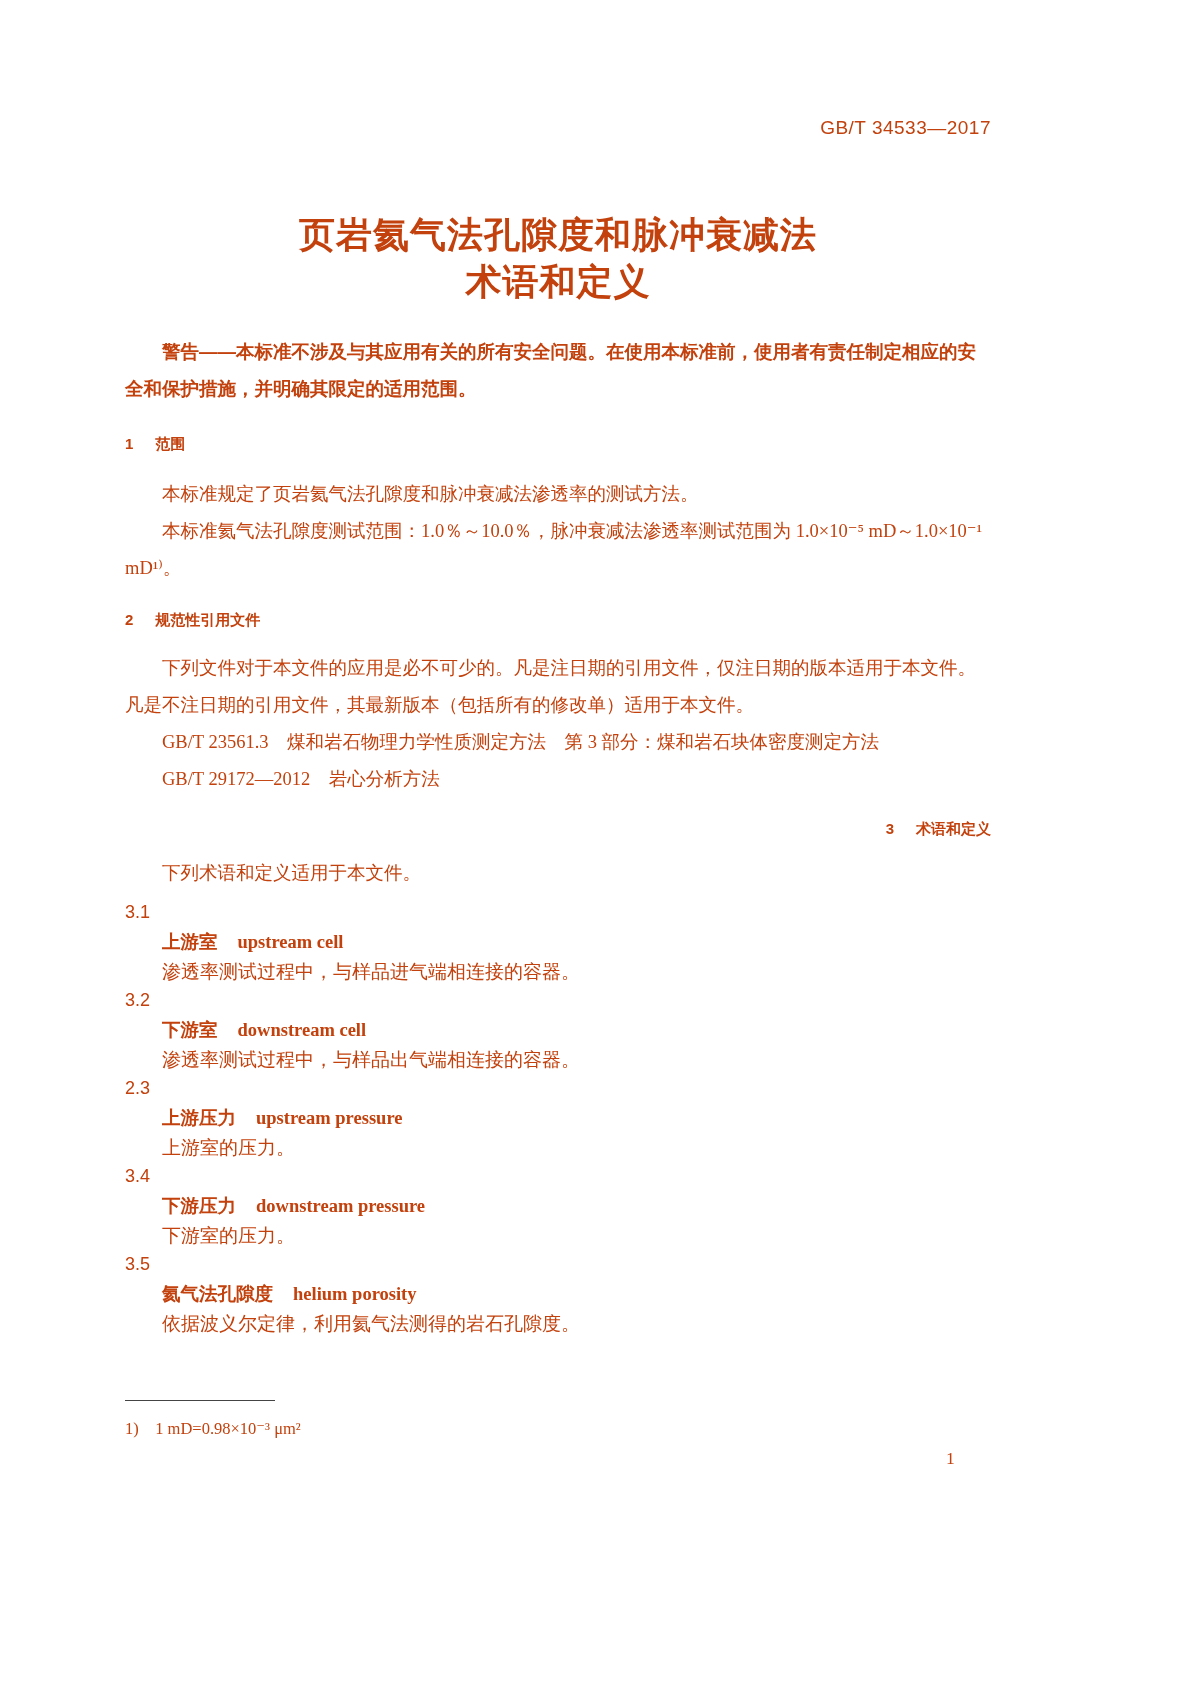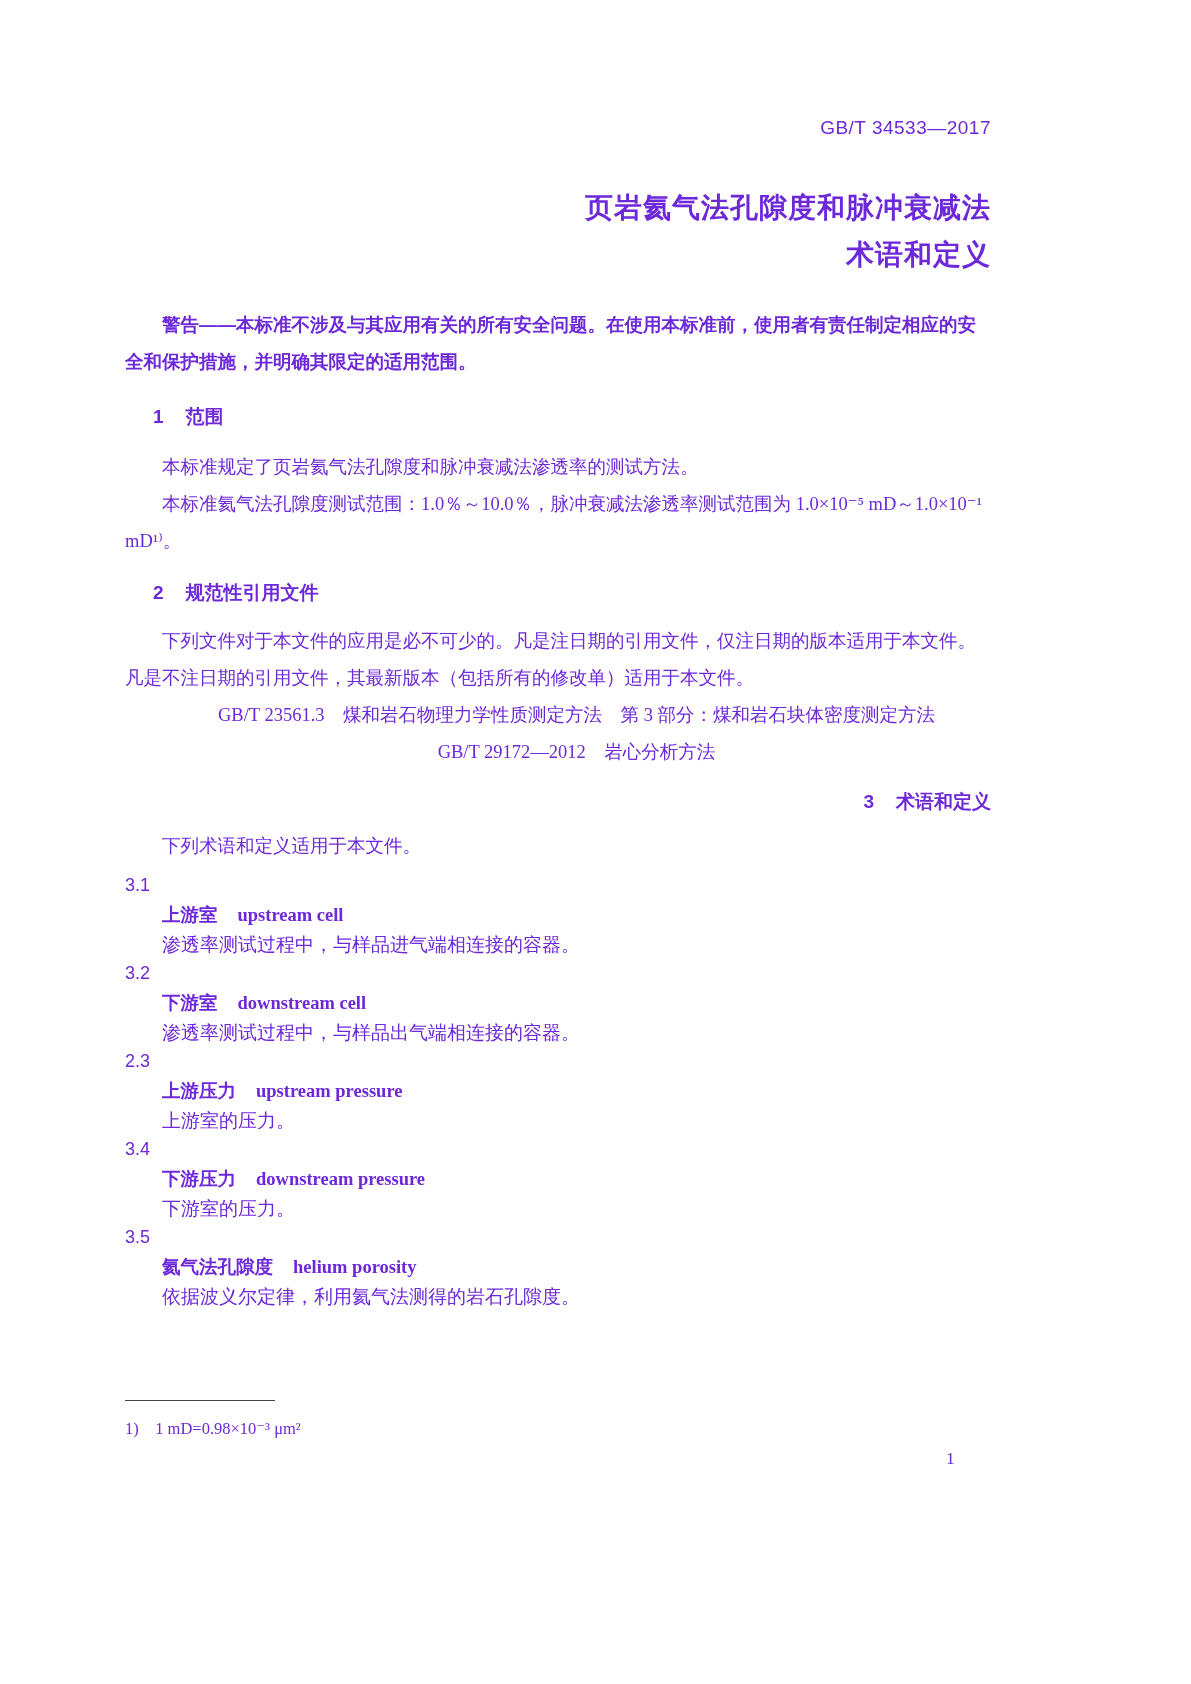--- a/index.html
+++ b/index.html
@@ -1,59 +1,59 @@
 <!DOCTYPE html>
 <html><head>
 <meta charset="utf-8">
 <style>
   * { margin:0; padding:0; box-sizing:border-box; }
   html, body { width:1191px; height:1684px; }
   body { background:#ffffff; font-family:"Liberation Serif","DejaVu Serif",serif; }
   .page {
     position:relative; width:1191px; height:1684px;
-    background:#ffffff; color:#6d28d9; overflow:hidden;
+    background:#ffffff; color:#c2410c; overflow:hidden;
   }
   .content { position:absolute; left:125px; top:0; width:866px; }
 
   .doc-number {
     padding-top:116px; text-align:right;
     font-family:"Liberation Sans","DejaVu Sans",sans-serif;
     font-size:19px; line-height:23px; letter-spacing:0.5px;
   }
 
   .title-block {
-    margin-top:45px; text-align:right;
+    margin-top:72px; text-align:center;
     font-family:"Liberation Sans","DejaVu Sans",sans-serif;
-    font-weight:bold; font-size:28px; line-height:47px;
+    font-weight:bold; font-size:36px; line-height:47px;
     letter-spacing:1px;
   }
 
   .warning {
     margin-top:28px; text-indent:2em;
     font-family:"Liberation Sans","DejaVu Sans",sans-serif;
     font-weight:bold; font-size:18.5px; line-height:37px;
   }
 
   .sec-heading {
     margin-top:18px;
     font-family:"Liberation Sans","DejaVu Sans",sans-serif;
-    font-weight:bold; font-size:19px; line-height:37px;margin-left:28px;
+    font-weight:bold; font-size:15px; line-height:37px;
   }
   .sec-heading .sec-num { display:inline-block; margin-right:22px; }
   .sec-heading.mt2 { margin-top:14px; }
   .sec-heading.mt3 { margin-top:12px;text-align:right; }
 
   .paras { margin-top:14px; }
   .para {
     text-indent:2em;
     font-size:18.5px; line-height:37px;
   }
   .paras-2 { margin-top:12px; }
 
-  .refs { margin-top:0;text-align:center; }
+  .refs { margin-top:0; }
   .ref-line {
     padding-left:37px;
     font-size:18.5px; line-height:37px;
   }
 
   .intro { margin-top:8px; text-indent:2em; font-size:18.5px; line-height:37px; }
 
   .terms { margin-top:6px; }
   .term-block { }
   .term-num {

